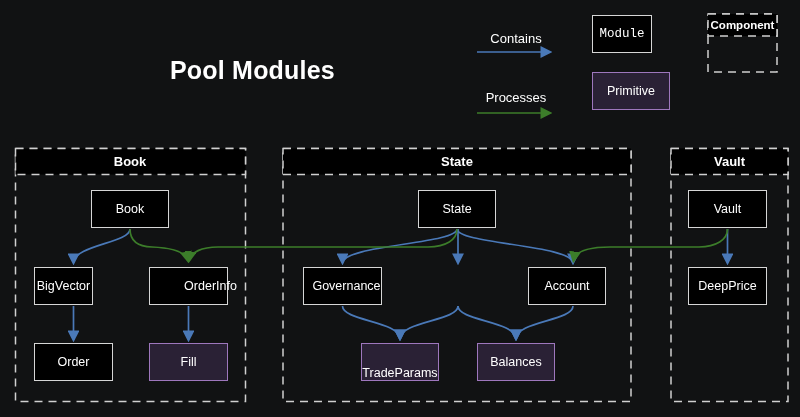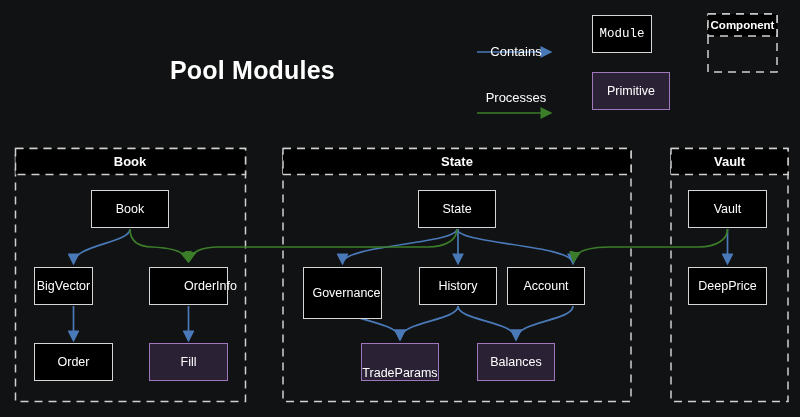--- a/index.html
+++ b/index.html
@@ -82,21 +82,21 @@
       <path d="M130,229 C130,240 137,246.5 152,247 C172,247.8 186,252 188,261" marker-end="url(#arrow-green)" stroke="#3c7d2a"></path>
       <path d="M457,229 C457,240 446,246.5 428,247 L218,247 C202,247 190.5,252 189,261" marker-end="url(#arrow-green)" stroke="#3c7d2a"></path>
       <path d="M727.5,229 C727.5,240 716,246.5 699,247 L610,247 C589,247 575,251.5 573.5,261" marker-end="url(#arrow-green)" stroke="#3c7d2a"></path>
 
       <path d="M477,113 L550,113" marker-end="url(#arrow-green)" stroke="#3c7d2a"></path>
     </g>
   </svg>
 
   <div class="title">Pool Modules</div>
 
-  <div class="legend-label" style="left:477px; top:31px;margin-top:13px;">Contains</div>
+  <div class="legend-label" style="left:477px; top:31px;">Contains</div>
   <div class="legend-label" style="left:477px; top:90px;">Processes</div>
   <div class="node module" style="left:592px; top:15px; width:60px; height:38px;font-family:Liberation Mono, monospace;">
     <span>Module</span>
   </div>
   <div class="node primitive" style="left:592px; top:72px; width:78px; height:38px;justify-content:center;">
     <span>Primitive</span>
   </div>
   <div class="legend-comp-label" style="left:708px; top:14px;">Component</div>
 
   <div class="comp-label" style="left:15px; top:148px; width:230px;">Book</div>
@@ -115,27 +115,24 @@
   <div class="node module" style="left:34px; top:343px; width:79px; height:38px;">
     <span>Order</span>
   </div>
   <div class="node primitive" style="left:149px; top:343px; width:79px; height:38px;">
     <span>Fill</span>
   </div>
 
   <div class="node module" style="left:418px; top:190px; width:78px; height:38px;">
     <span>State</span>
   </div>
-  <div class="node module" style="left:303px; top:267px; width:79px; height:52px;padding-left:8px;">
+  <div class="node module" style="left:303px; top:267px; width:79px; height:38px;padding-left:8px;">
     <span>Governance</span>
   </div>
-  <div class="node module" style="left:419px; top:267px; width:78px; height:38px;">
-    <span>History</span>
-  </div>
-  <div class="node module" style="left:507px; top:267px; width:78px; height:38px;">
+  <div class="node module" style="left:528px; top:267px; width:78px; height:38px;">
     <span>Account</span>
   </div>
   <div class="node primitive" style="left:361px; top:343px; width:78px; height:38px;align-items:flex-end;">
     <span>TradeParams</span>
   </div>
   <div class="node primitive" style="left:477px; top:343px; width:78px; height:38px;">
     <span>Balances</span>
   </div>
 
   <div class="node module" style="left:688px; top:190px; width:79px; height:38px;">

